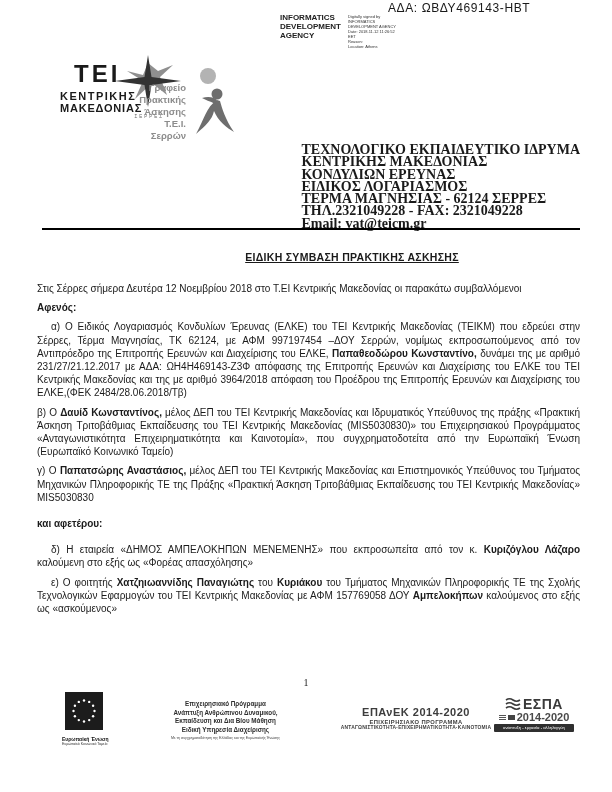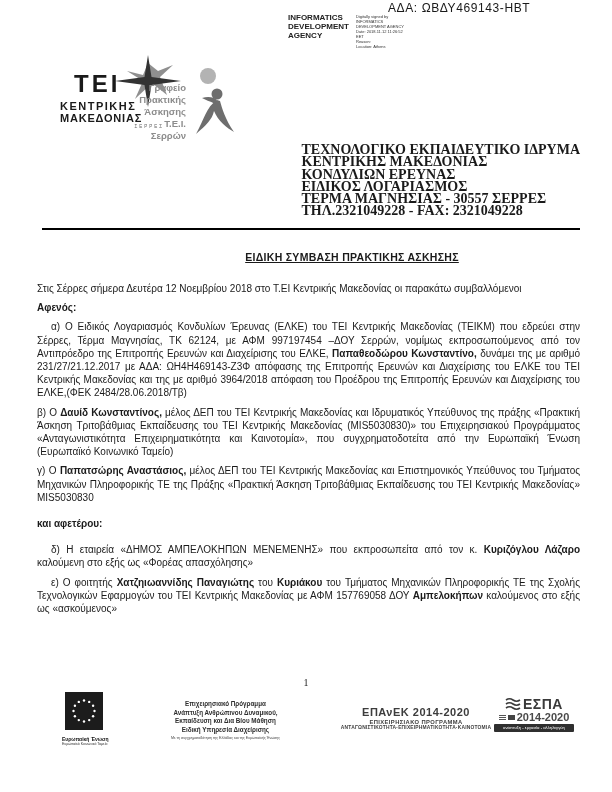--- a/index.html
+++ b/index.html
@@ -7,26 +7,26 @@
   .page {
     position:relative; width:612px; height:792px; margin:0 auto;
     background:#ffffff; overflow:hidden;
     font-family:"Liberation Sans", sans-serif; color:#1a1a1a;
   }
 
   
   .ada { position:absolute; top:1px; left:388px; font-size:12px; letter-spacing:.6px; white-space:nowrap; }
 
   
-  .sig { position:absolute; top:14px; left:288px; display:flex; gap:4px; }
+  .sig { position:absolute; top:14px; left:280px; display:flex; gap:4px; }
   .sig-agency { width:64px; font-size:8px; font-weight:bold; line-height:1.12; color:#222; }
   .sig-details { width:58px; font-size:4px; line-height:1.25; color:#333; white-space:pre-line; }
 
   
-  .logo-tei { position:absolute; left:60px; top:72px; width:110px; }
+  .logo-tei { position:absolute; left:60px; top:62px; width:110px; }
   .tei-acron { font-size:24px; font-weight:bold; letter-spacing:3px; line-height:1; margin-left:14px; }
   .tei-l1 { font-size:11px; font-weight:bold; letter-spacing:1.5px; margin-top:4px; }
   .tei-l2 { font-size:11px; font-weight:bold; letter-spacing:.8px; }
   .tei-city { font-size:4.5px; color:#666; text-align:right; width:104px; letter-spacing:2px; }
   .tei-spark { position:absolute; left:115px; top:55px; }
 
   
   .logo-pa { position:absolute; left:128px; top:68px; display:flex; align-items:flex-start; gap:4px; }
   .pa-text { width:58px; text-align:right; font-weight:bold; color:#8c8c8c; font-size:9.5px; line-height:1.25; white-space:pre-line; margin-top:14px; }
 
@@ -115,22 +115,23 @@
       <path d="M27 32 C16 39 14 52 6 66 C16 57 22 52 24 43 C28 53 37 60 44 64 C35 51 32 40 30 33 Z" fill="#6e6e6e"></path>
       <path d="M12 30 C18 28 24 29 27 32 L25 36 C20 33 15 32 12 30 Z" fill="#6e6e6e"></path>
     </svg>
   </div>
 
   <div class="letterhead">
     <div class="lh-line">ΤΕΧΝΟΛΟΓΙΚΟ ΕΚΠΑΙΔΕΥΤΙΚΟ ΙΔΡΥΜΑ</div>
     <div class="lh-line">ΚΕΝΤΡΙΚΗΣ ΜΑΚΕΔΟΝΙΑΣ</div>
     <div class="lh-line">ΚΟΝΔΥΛΙΩΝ ΕΡΕΥΝΑΣ</div>
     <div class="lh-line">ΕΙΔΙΚΟΣ ΛΟΓΑΡΙΑΣΜΟΣ</div>
-    <div class="lh-line">ΤΕΡΜΑ ΜΑΓΝΗΣΙΑΣ - 30557 ΣΕΡΡΕΣ</div>
+    <div class="lh-line">ΤΕΡΜΑ ΜΑΓΝΗΣΙΑΣ - 62124 ΣΕΡΡΕΣ</div>
     <div class="lh-line">ΤΗΛ.2321049228 - FAX: 2321049228</div>
+    <div class="lh-line">Email: vat@teicm.gr</div>
   </div>
   <div class="rule"></div>
 
   <div class="doc-title">ΕΙΔΙΚΗ ΣΥΜΒΑΣΗ ΠΡΑΚΤΙΚΗΣ ΑΣΚΗΣΗΣ</div>
 
   <div class="doc-body">
     <p><span>Στις Σέρρες σήμερα Δευτέρα 12 Νοεμβρίου 2018  στο Τ.ΕΙ Κεντρικής Μακεδονίας οι παρακάτω συμβαλλόμενοι</span></p>
     <p class="heading"><span style="font-weight: bold;">Αφενός:</span></p>
     <p class="indent"><span>α) Ο Ειδικός Λογαριασμός Κονδυλίων Έρευνας (ΕΛΚΕ) του ΤΕΙ Κεντρικής Μακεδονίας (ΤΕΙΚΜ) που εδρεύει στην Σέρρες, Τέρμα Μαγνησίας, ΤΚ 62124, με ΑΦΜ 997197454 –ΔΟΥ Σερρών, νομίμως εκπροσωπούμενος από τον Αντιπρόεδρο της Επιτροπής Ερευνών και Διαχείρισης του ΕΛΚΕ, </span><span style="font-weight: bold;">Παπαθεοδώρου Κωνσταντίνο,</span><span> δυνάμει της με αριθμό 231/27/21.12.2017 με ΑΔΑ: ΩΗ4Η469143-Ζ3Φ απόφασης  της Επιτροπής Ερευνών και Διαχείρισης του ΕΛΚΕ  του ΤΕΙ Κεντρικής Μακεδονίας και της με αριθμό 3964/2018 απόφαση του Προέδρου της Επιτροπής Ερευνών και Διαχείρισης του ΕΛΚΕ,(ΦΕΚ 2484/28.06.2018/Τβ)</span></p>
     <p><span>β) Ο </span><span style="font-weight: bold;">Δαυίδ Κωνσταντίνος,</span><span> μέλος ΔΕΠ του ΤΕΙ Κεντρικής Μακεδονίας   και Ιδρυματικός Υπεύθυνος της πράξης «Πρακτική Άσκηση Τριτοβάθμιας Εκπαίδευσης του ΤΕΙ Κεντρικής Μακεδονίας (MIS5030830)» του Επιχειρησιακού Προγράμματος «Ανταγωνιστικότητα Επιχειρηματικότητα και Καινοτομία», που συγχρηματοδοτείτα από την Ευρωπαϊκή Ένωση (Ευρωπαϊκό Κοινωνικό Ταμείο)</span></p>

